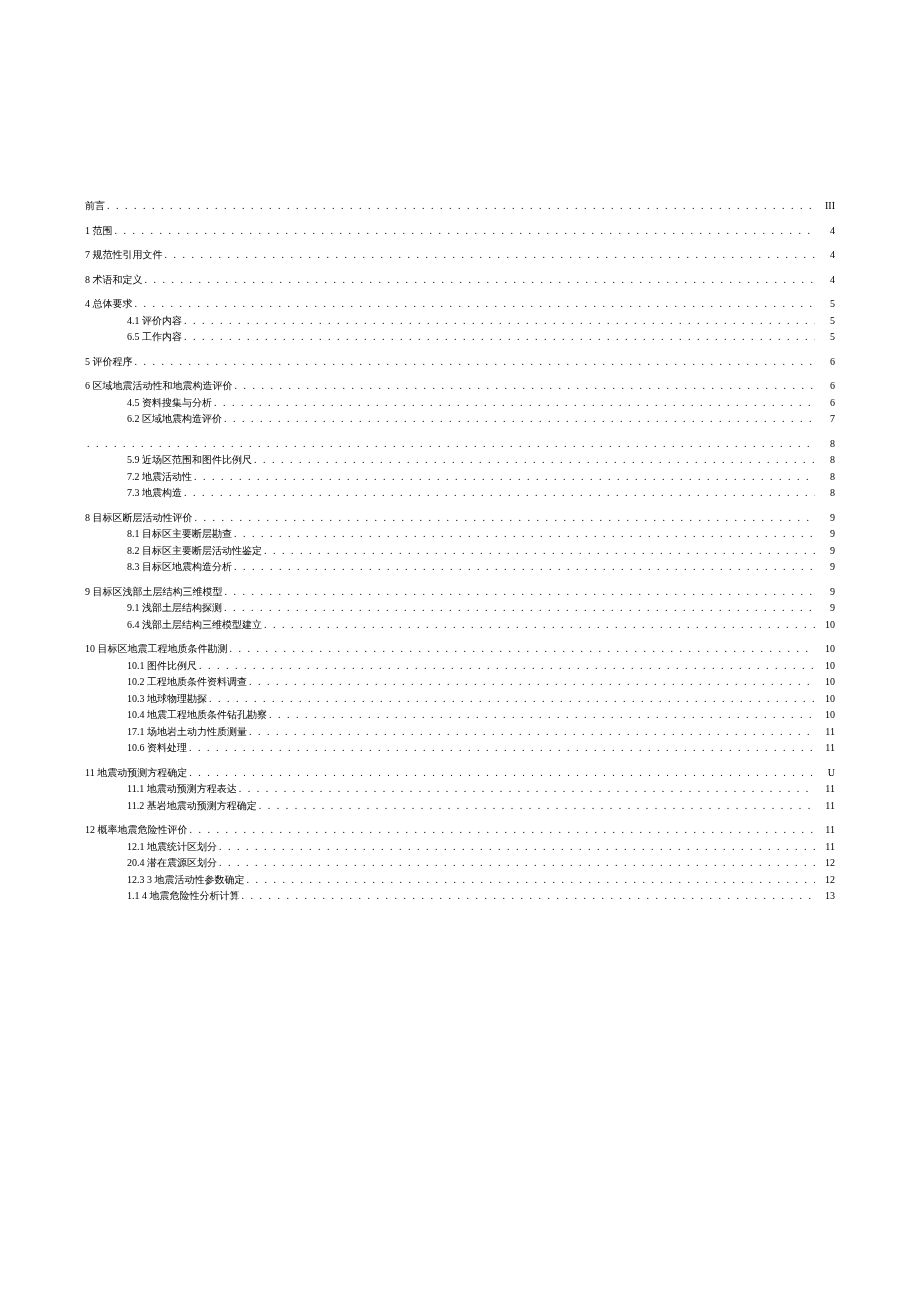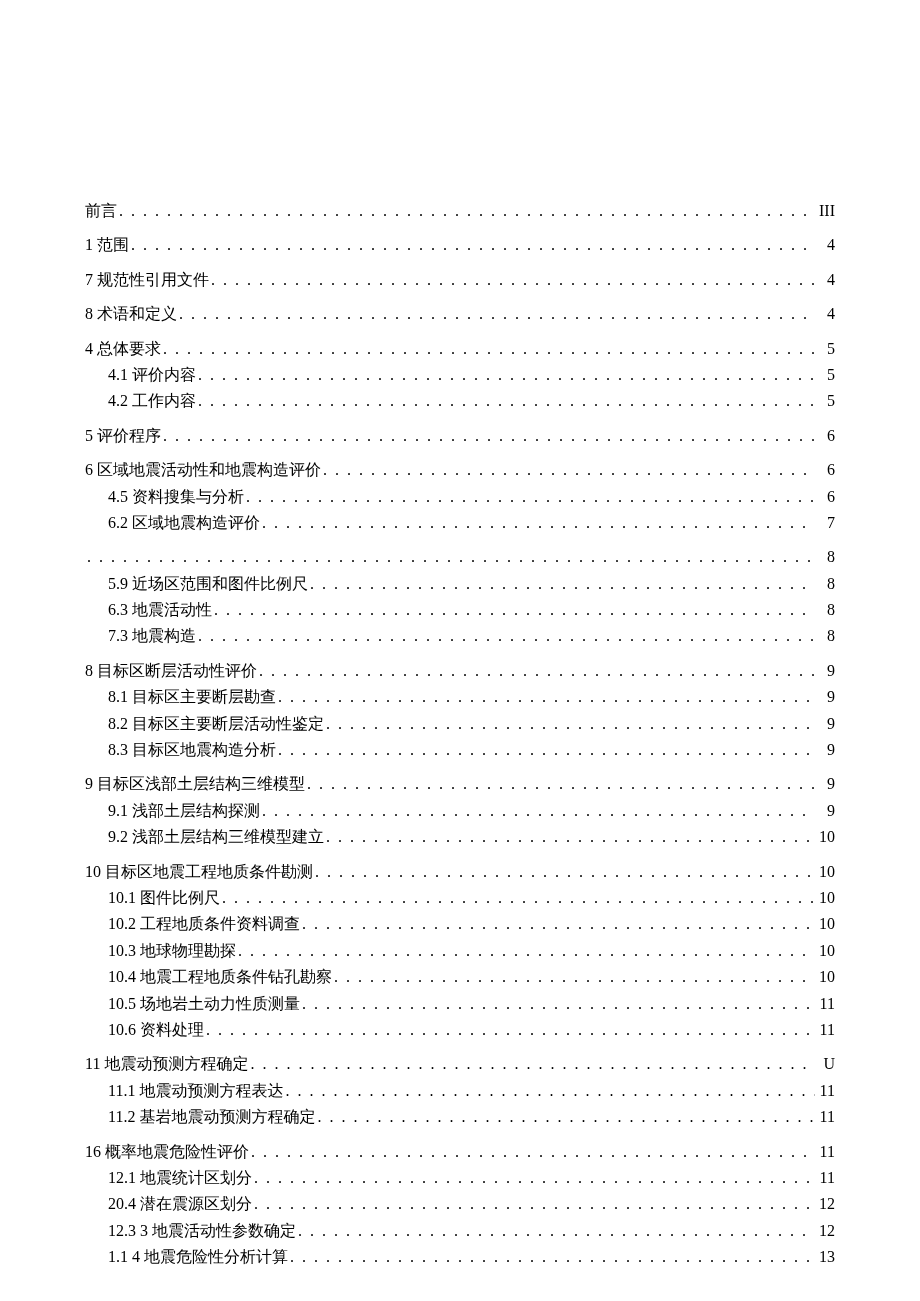--- a/index.html
+++ b/index.html
@@ -14,42 +14,42 @@
     width: 920px;
     height: 1301px;
     box-sizing: border-box;
     padding: 190px 85px 0 85px;
   }
   .toc-row {
     display: flex;
     align-items: flex-start;
     white-space: nowrap;
     line-height: 1.65;
-    font-size: 16px;
+    font-size: 10px;
   }
   .toc-label {
     flex: 0 0 auto;
   }
   .toc-leader {
     flex: 1 1 auto;
     overflow: hidden;
     letter-spacing: 2px;
     color: #000;
     padding: 0 2px;
   }
   .toc-leader::after {
     content: ". . . . . . . . . . . . . . . . . . . . . . . . . . . . . . . . . . . . . . . . . . . . . . . . . . . . . . . . . . . . . . . . . . . . . . . . . . . . . . . . . . . . . . . . . . . . . . . . . . . . . . . . . . . . . . . . . . . . . . . . . . . . . . . . . . . . . . . . . . . . . . . . . . . . . . . . . . . . . . . . . . . . . . . . . . . . . . . . . . . . . . . . . . . . . . . . . . . . . . . . . . . . . . . . . . . . . . . . . . . . . . . . . . . . . . . . . . . . . . . . . . . . . . . . . . . . . . . . . . . . . . . . . . . . . . . . . . . . . . . . . . . . . . . . . . . . . . . . . . . . . . . . . . . . . . . . . . . . . . . . . . . . . . . . . . . . . . . . . . . . . . . . . . . . . . . . . . . . . . . . . . . . . . . . . . . . . . . . . . . . . . . . . . . . . . . . . . . . . . . . . . . . . . . . . . . . . . . . . . . . . . . . . . . . . . . . . . . . . . . . . . . . . . . . . . . . . . . . . . . . . . . . . . . . . . . . . . . . . . . . . . . . . . . . . . . . . . . . . . . . . . . . . . . . . . . . . . . . . . . . . . . . . . . . . . . . . . . . . . . . . . . . . . . . . . . . . . . . . . . . . . . . . . . . . . . . . . . . . . . . . . . . . . . . . . . . . . . . . . . . . . . . . . . . . . . . . . . . . . . . . . . . . . . . . . . . . . . . . . . . . . . . . . . . . . . . . . . . . . . . . . . . . . . . . . . . . . . . . . . . . . . . . . . . . . . . . . . . . . . . . . . . . . . . . . . . . . . . . . . . . . . . . . . . . . . . . . . . . . . . . . . . . . . . . . . . . . . . . . . . . . . . . . . . . . . . . . . . . . . . . . . . . . . . . . . . . . . . . . . . . . . . . . . . . . . . . . . . . . . . . . . . . . . . . . . . . . . . . . . . . . . . . . . . . . . . . . . . . . . . . . . . . . . . . . . . . . . . . . . . . . . . . . . . . . . . . . . . . . . . . . . . . . . . . . . . . . . . . . . . . . . . . . . . . . . . . . . . . . . . . . . . . . . . . . . . . . . . . . . . . . . . . . . . . . . . . . . . . . . . . . . . . . . . . . . . . . . . . . . . . . . . . . . . . . . . . . . . . . . . . . . . . . . . . . . . . . . . . . . . . . . . . . . . . . . . . . . . . . . . . . . . . . . . . . . . . . . . . . . . . . . . . . . . . . . . . . . . . . . . . . . . . . . . . . . . . . . . . . . . . . . . . . . . . . . . . . . . . . . . . . . . . . . . . . . . . . . . . . . . . . . . . . . . . . . . . . . . . . . . . . . . . . . . . . . . . . . . . . . . . . . . . . . . . . . . . . . . . . . . . . . . . . . . . . . . . . . . . . . . . . . . . . . . . . . . . . . . . . . . . . . . . . . . . . . . . . . . . .";
   }
   .toc-page {
     flex: 0 0 auto;
     text-align: right;
     min-width: 20px;
   }
   .lvl0 { margin-left: 0; margin-top: 8px; }
-  .lvl1 { margin-left: 23px; }
+  .lvl1 { margin-left: 42px; }
 </style>
 </head>
 <body>
 
 <div class="page">
   <div id="toc-container">
       <div class="toc-row lvl0">
         <span class="toc-label">前言</span>
         <span class="toc-leader"></span>
         <span class="toc-page">III</span>
@@ -73,21 +73,21 @@
         <span class="toc-label">4 总体要求</span>
         <span class="toc-leader"></span>
         <span class="toc-page">5</span>
       </div>
       <div class="toc-row lvl1">
         <span class="toc-label">4.1 评价内容</span>
         <span class="toc-leader"></span>
         <span class="toc-page">5</span>
       </div>
       <div class="toc-row lvl1">
-        <span class="toc-label">4.2 工作内容</span>
+        <span class="toc-label">6.5 工作内容</span>
         <span class="toc-leader"></span>
         <span class="toc-page">5</span>
       </div>
       <div class="toc-row lvl0">
         <span class="toc-label">5 评价程序</span>
         <span class="toc-leader"></span>
         <span class="toc-page">6</span>
       </div>
       <div class="toc-row lvl0">
         <span class="toc-label">6 区域地震活动性和地震构造评价</span>
@@ -107,21 +107,21 @@
       <div class="toc-row lvl0">
         <span class="toc-leader"></span>
         <span class="toc-page">8</span>
       </div>
       <div class="toc-row lvl1">
         <span class="toc-label">5.9 近场区范围和图件比例尺</span>
         <span class="toc-leader"></span>
         <span class="toc-page">8</span>
       </div>
       <div class="toc-row lvl1">
-        <span class="toc-label">6.3 地震活动性</span>
+        <span class="toc-label">7.2 地震活动性</span>
         <span class="toc-leader"></span>
         <span class="toc-page">8</span>
       </div>
       <div class="toc-row lvl1">
         <span class="toc-label">7.3 地震构造</span>
         <span class="toc-leader"></span>
         <span class="toc-page">8</span>
       </div>
       <div class="toc-row lvl0">
         <span class="toc-label">8 目标区断层活动性评价</span>
@@ -147,21 +147,21 @@
         <span class="toc-label">9 目标区浅部土层结构三维模型</span>
         <span class="toc-leader"></span>
         <span class="toc-page">9</span>
       </div>
       <div class="toc-row lvl1">
         <span class="toc-label">9.1    浅部土层结构探测</span>
         <span class="toc-leader"></span>
         <span class="toc-page">9</span>
       </div>
       <div class="toc-row lvl1">
-        <span class="toc-label">9.2    浅部土层结构三维模型建立</span>
+        <span class="toc-label">6.4    浅部土层结构三维模型建立</span>
         <span class="toc-leader"></span>
         <span class="toc-page">10</span>
       </div>
       <div class="toc-row lvl0">
         <span class="toc-label">10 目标区地震工程地质条件勘测</span>
         <span class="toc-leader"></span>
         <span class="toc-page">10</span>
       </div>
       <div class="toc-row lvl1">
         <span class="toc-label">10.1    图件比例尺</span>
@@ -177,21 +177,21 @@
         <span class="toc-label">10.3    地球物理勘探</span>
         <span class="toc-leader"></span>
         <span class="toc-page">10</span>
       </div>
       <div class="toc-row lvl1">
         <span class="toc-label">10.4 地震工程地质条件钻孔勘察</span>
         <span class="toc-leader"></span>
         <span class="toc-page">10</span>
       </div>
       <div class="toc-row lvl1">
-        <span class="toc-label">10.5    场地岩土动力性质测量</span>
+        <span class="toc-label">17.1    场地岩土动力性质测量</span>
         <span class="toc-leader"></span>
         <span class="toc-page">11</span>
       </div>
       <div class="toc-row lvl1">
         <span class="toc-label">10.6    资料处理</span>
         <span class="toc-leader"></span>
         <span class="toc-page">11</span>
       </div>
       <div class="toc-row lvl0">
         <span class="toc-label">11 地震动预测方程确定</span>
@@ -202,21 +202,21 @@
         <span class="toc-label">11.1    地震动预测方程表达</span>
         <span class="toc-leader"></span>
         <span class="toc-page">11</span>
       </div>
       <div class="toc-row lvl1">
         <span class="toc-label">11.2    基岩地震动预测方程确定</span>
         <span class="toc-leader"></span>
         <span class="toc-page">11</span>
       </div>
       <div class="toc-row lvl0">
-        <span class="toc-label">16 概率地震危险性评价</span>
+        <span class="toc-label">12 概率地震危险性评价</span>
         <span class="toc-leader"></span>
         <span class="toc-page">11</span>
       </div>
       <div class="toc-row lvl1">
         <span class="toc-label">12.1    地震统计区划分</span>
         <span class="toc-leader"></span>
         <span class="toc-page">11</span>
       </div>
       <div class="toc-row lvl1">
         <span class="toc-label">20.4    潜在震源区划分</span>

